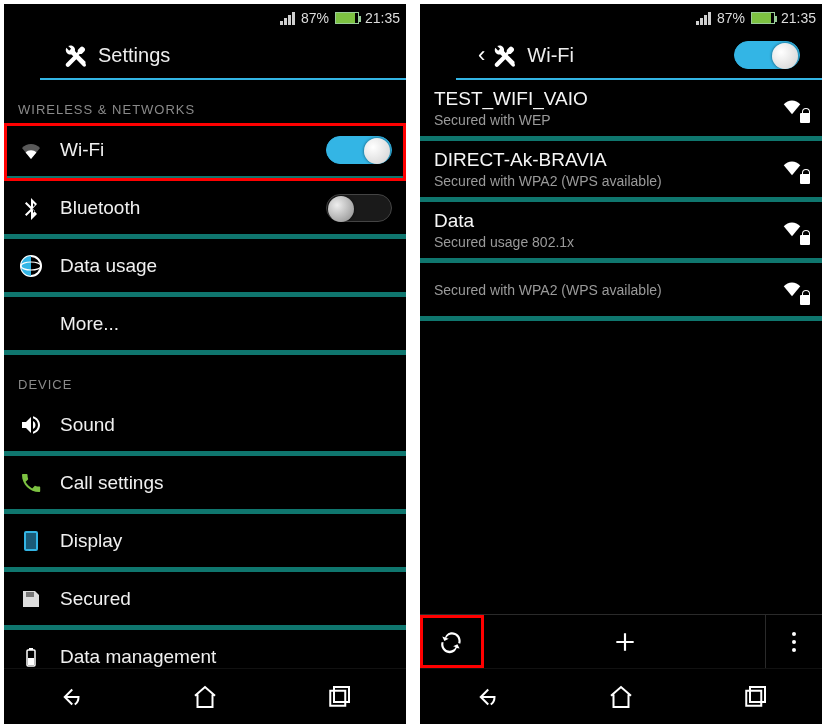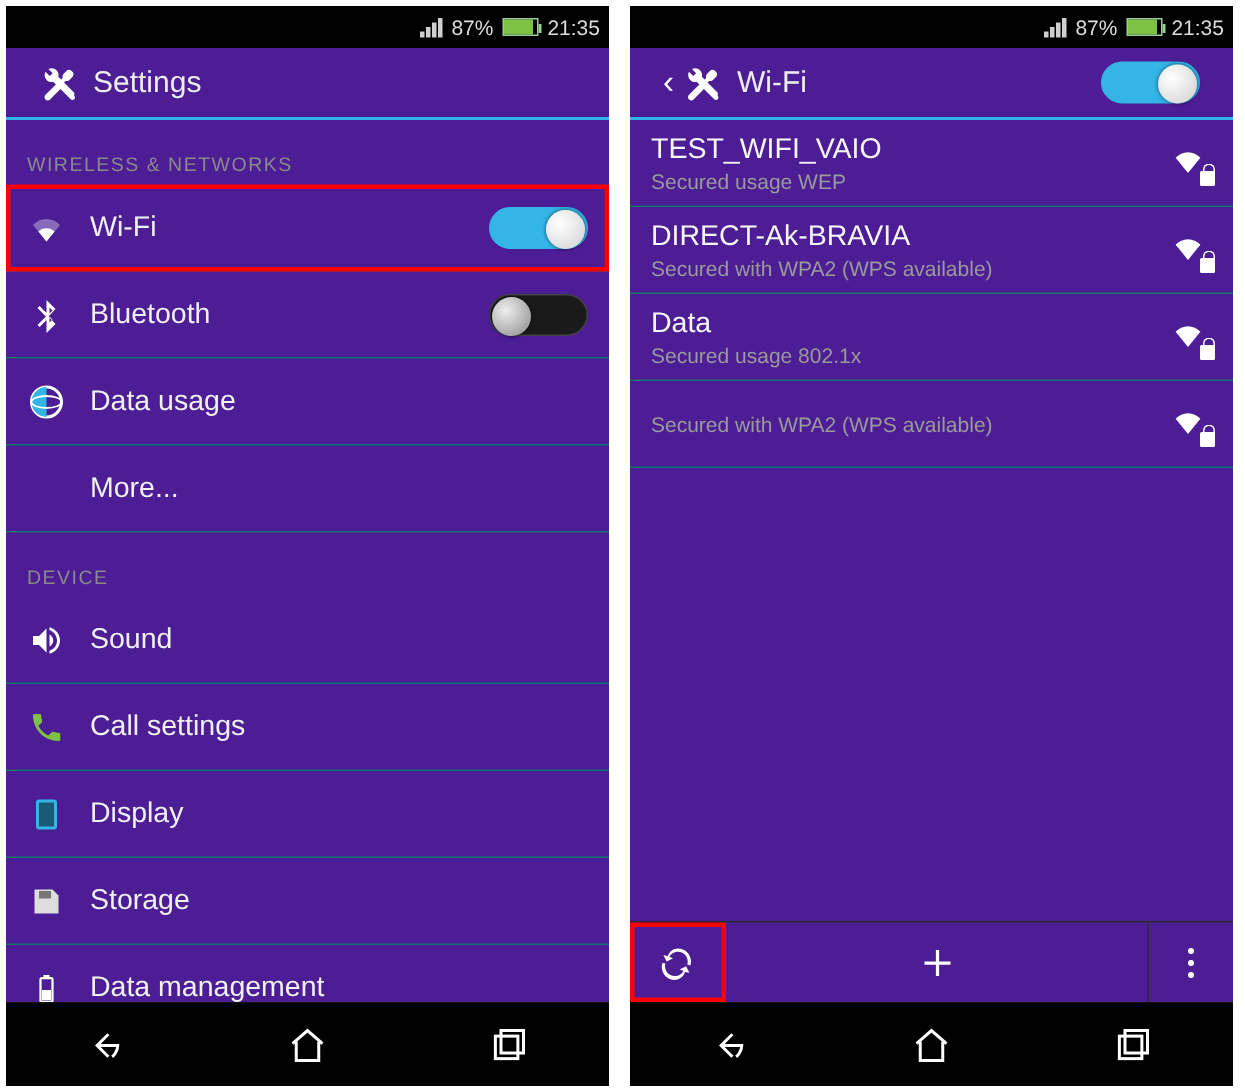--- a/index.html
+++ b/index.html
@@ -8,21 +8,21 @@
     font-family: "Helvetica Neue", Arial, sans-serif;
     width: 830px;
     height: 728px;
     display: flex;
     gap: 14px;
     padding: 4px;
   }
   .phone {
     width: 402px;
     height: 720px;
-    background: #4c1d95;
+    background: #000000;
     color: #ededed;
     position: relative;
     display: flex;
     flex-direction: column;
     overflow: hidden;
   }
   
   .statusbar {
     height: 28px;
     background: #000;
@@ -47,40 +47,41 @@
   .batt::after{content:"";position:absolute;right:-3px;top:3px;width:2px;height:6px;background:#9c9;}
   
   .header {
     height: 48px;
     display:flex;
     align-items:center;
     padding: 0 22px;
     border-bottom: 2px solid #33b5e5;
     font-size: 20px;
     gap:10px;
+    margin-left:36px;
   }
   .header .hicon { width:26px; height:26px; display:flex; align-items:center; justify-content:center; color:#fff;}
   .header .hicon svg { width:26px; height:26px; }
   .header-toggle-wrap { margin-left:auto; }
   .back-caret { color:#fff; font-size:22px; margin-right:-4px;}
   
   .section {
     font-size: 13px;
     letter-spacing: 1px;
     color: #8a8a8a;
     padding: 10px 14px 6px;
     margin-top: 12px;
   }
   
   .row {
     display:flex;
     align-items:center;
     min-height: 58px;
     padding: 8px 14px;
-    border-bottom: 1px solid #0f766e;
+    border-bottom: 5px solid #0f766e;
     gap: 16px;
     position:relative;
   }
   .row.highlight {
     outline: 3px solid #ff0000;
     outline-offset: -3px;
   }
   .row .ricon {
     width: 26px; height:26px; display:flex; align-items:center; justify-content:center; color:#e5e5e5;
     flex-shrink:0;
@@ -254,21 +255,21 @@
       <span class="label">Display</span>
     </div>
 
     <div class="row">
       <span class="ricon">
         <svg viewBox="0 0 24 24" fill="#ddd">
             <path d="M4 4h12l4 4v12H4V4z"></path>
             <rect x="7" y="5" width="8" height="5" fill="#777"></rect>
           </svg>
       </span>
-      <span class="label">Storage</span>
+      <span class="label">Secured</span>
     </div>
 
     <div class="row">
       <span class="ricon">
         <svg viewBox="0 0 24 24" fill="#fff">
             <rect x="8" y="5" width="8" height="16" rx="1" fill="none" stroke="#fff" stroke-width="1.5"></rect>
             <rect x="10" y="3" width="4" height="2"></rect>
             <rect x="9" y="13" width="6" height="7" fill="#fff"></rect>
           </svg>
       </span>
@@ -324,21 +325,21 @@
           <div class="knob"></div>
         </div>
     </div>
   </div>
 
   <div class="content">
 
     <div class="row">
       <div class="sub">
         <span class="title">TEST_WIFI_VAIO</span>
-        <span class="desc">Secured usage WEP</span>
+        <span class="desc">Secured with WEP</span>
       </div>
       <div class="trail">
         <div class="wifi-sec">
           <svg viewBox="0 0 24 24" fill="#fff">
               <path d="M12 21l9-11c-2.4-2.5-5.6-4-9-4s-6.6 1.5-9 4l9 11z"></path>
             </svg>
           <div class="lock"></div>
         </div>
       </div>
     </div>

